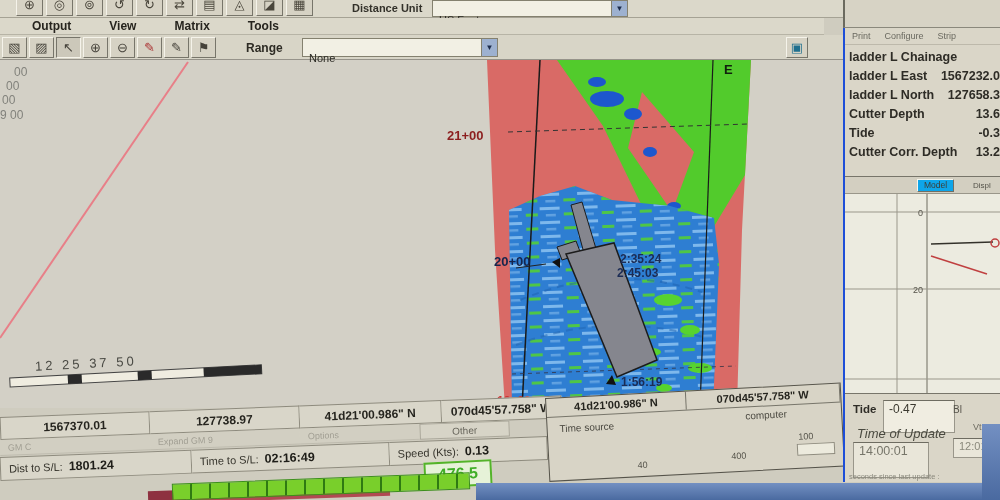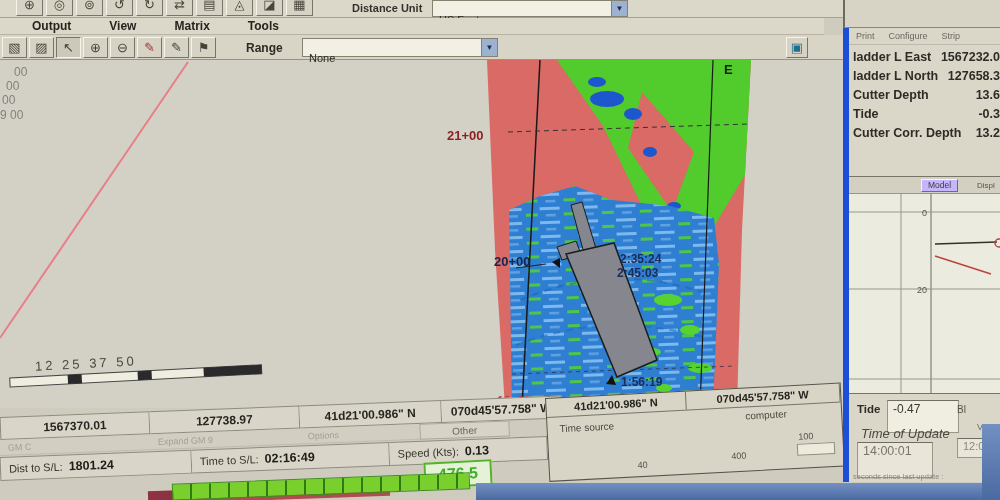--- a/index.html
+++ b/index.html
@@ -60,29 +60,29 @@
 
   
   .red-bar { position:absolute; left:148px; top:487px; width:242px; height:13px; transform:rotate(-2deg); background:linear-gradient(90deg,#8e3140 0 38px,#b14a52 38px); z-index:5; }
   .green-ruler { position:absolute; left:172px; top:478px; width:298px; height:17px; transform:rotate(-2.2deg); border:1px solid #3b8f1a;
                  background:repeating-linear-gradient(90deg,#79cf2b 0 17px,#2f7a12 17px 19px); z-index:6; }
   .blue-strip { position:absolute; left:476px; top:483px; width:524px; height:17px; background:linear-gradient(#7390c2,#4a6aa0); z-index:7; }
   .blue-col { position:absolute; left:982px; top:424px; width:18px; height:76px; background:linear-gradient(#7390c2,#4a6aa0); z-index:7; }
 
   
   .tr-corner { position:absolute; left:843px; top:0; width:157px; height:28px; background:#d7d3c5; border-left:2px solid #6b6a5f; border-bottom:1px solid #8a887c; z-index:5; }
-  .rpanel { position:absolute; left:843px; top:28px; width:157px; height:454px; background:#dad6c8; border-left:6px solid #1d4ed8; z-index:5; overflow:hidden; }
+  .rpanel { position:absolute; left:843px; top:28px; width:157px; height:454px; background:#dad6c8; border-left:2px solid #1d4ed8; z-index:5; overflow:hidden; }
   .rp-menu { display:flex; gap:14px; padding:3px 7px; font-size:9px; color:#4a4a42; opacity:.78; border-bottom:1px solid #b5b2a4; }
   .rp-rows { padding-top:2px; }
   .rp-row { display:flex; align-items:center; height:19px; padding:0 0 0 4px; font-size:12.5px; font-weight:600; color:#2e2c26; }
   .rp-row .lbl { flex:1; white-space:nowrap; }
   .rp-row .val { white-space:nowrap; }
   .rp-profile { position:absolute; left:0; top:148px; width:157px; height:218px; background:#e8e5d9; border-top:1px solid #77756a; border-bottom:1px solid #77756a; }
   .rp-prof-head { position:relative; height:17px; background:#d3cfc1; border-bottom:1px solid #99968a; }
-  .rp-prof-btn { position:absolute; left:72px; top:2px; height:13px; padding:0 6px; font-size:8.5px; color:#3e3c34; background:#c4b5fd; border:1px solid; border-color:#f7f5ec #716f64 #716f64 #f7f5ec; }
+  .rp-prof-btn { position:absolute; left:72px; top:2px; height:13px; padding:0 6px; font-size:8.5px; color:#3e3c34; background:#0ea5e9; border:1px solid; border-color:#f7f5ec #716f64 #716f64 #f7f5ec; }
   .rp-prof-disp { position:absolute; left:128px; top:4px; font-size:8px; color:#55534a; }
   .rp-tide { position:absolute; left:0; top:372px; width:157px; height:22px; }
   .rp-tide .lbl { position:absolute; left:8px; top:3px; font-size:11.5px; font-weight:bold; color:#2e2c26; }
   .rp-field { position:absolute; background:#f0ede1; border:1px solid #99968a; border-top-color:#6e6c61; font-size:12px; color:#3a382f; padding:1px 5px; }
   .rp-tide .unit { position:absolute; left:108px; top:4px; font-size:10px; color:#55534a; }
   .rp-upd-lbl { position:absolute; left:12px; top:398px; font-size:13px; color:#4a4a40;font-style:italic; }
   .rp-vtm-lbl { position:absolute; left:128px; top:394px; font-size:9px; color:#6e6c61; }
   .rp-f1 { left:8px; top:414px; width:76px; height:36px; color:#77766a; font-size:12.5px; background:#e9e6d9; }
   .rp-f2 { left:108px; top:410px; width:44px; height:20px; color:#8a897c; font-size:11px; background:#e9e6d9; }
   .rp-footer { position:absolute; left:4px; top:444px; font-size:7.5px; color:#8a897d; }
@@ -264,20 +264,24 @@
 
   <div class="tr-corner"></div>
   <div class="rpanel">
     <div class="rp-menu">
       <span>Print</span>
       <span>Configure</span>
       <span>Strip</span>
     </div>
     <div class="rp-rows">
       <div class="rp-row">
+        <span class="lbl">ladder L Chainage</span>
+        <span class="val"></span>
+      </div>
+      <div class="rp-row">
         <span class="lbl">ladder L East</span>
         <span class="val">1567232.0</span>
       </div>
       <div class="rp-row">
         <span class="lbl">ladder L North</span>
         <span class="val">127658.3</span>
       </div>
       <div class="rp-row">
         <span class="lbl">Cutter Depth</span>
         <span class="val">13.6</span>

